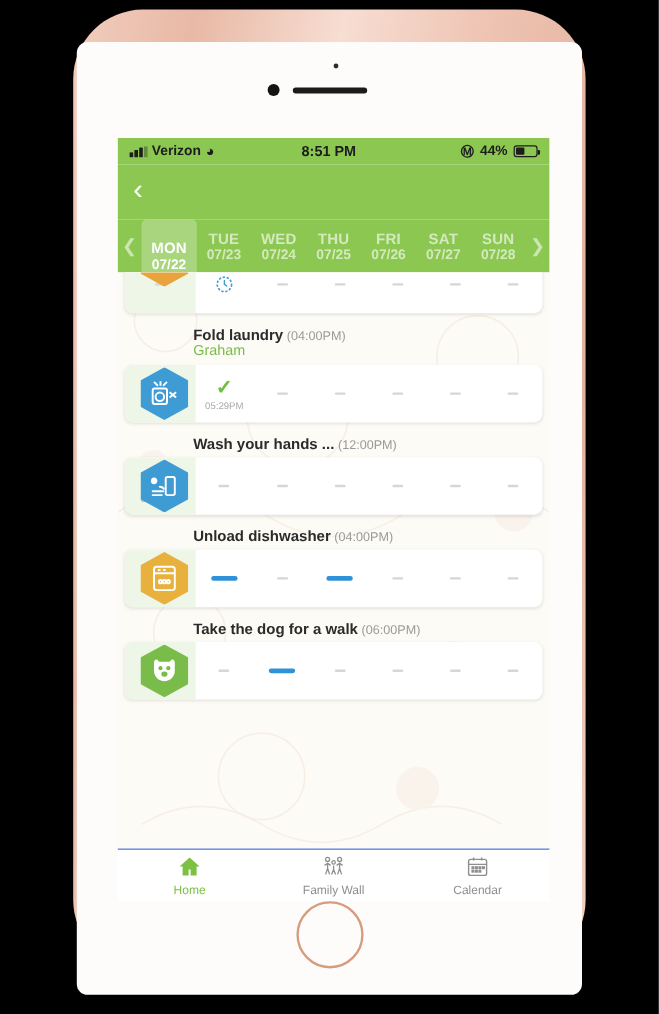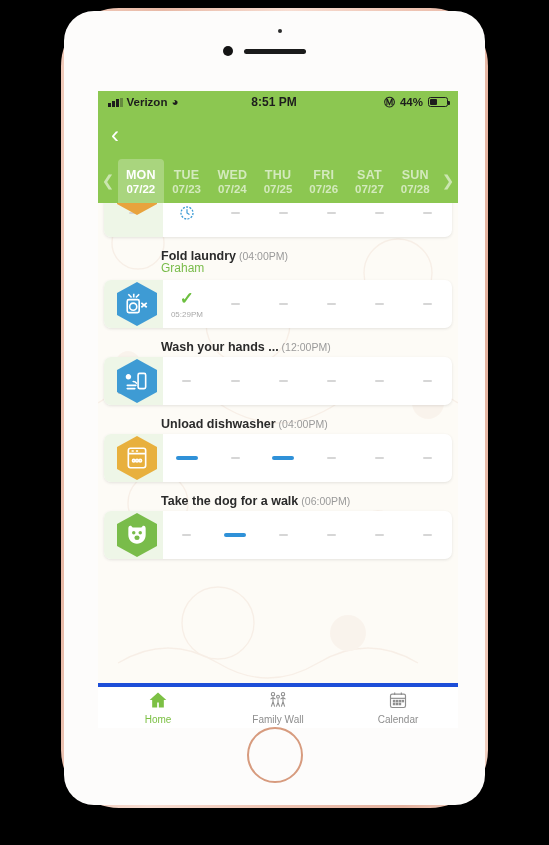--- a/index.html
+++ b/index.html
@@ -16,23 +16,24 @@
     position: absolute;
     left: 61px; top: 8px;
     width: 427px; height: 800px;
     background: linear-gradient(100deg,#f2cdbd 0%, #e8b9a6 18%, #f7ddd2 40%, #eec3b2 62%, #e3b19e 85%, #f4d4c5 100%);
     border-radius: 58px;
     padding: 3px;
   }
   .phone-inner {
     width: 100%; height: 100%;
     background: #fdfcfb;
-    border-radius: 30px;
+    border-radius: 9px;
     position: relative;
     overflow: hidden;
+    margin-top: 24px;
   }
   .speaker {
     position: absolute; left: 50%; transform: translateX(-50%);
     top: 38px; width: 62px; height: 5px;
     background: #1b1b1b; border-radius: 3px;
   }
   .front-cam {
     position: absolute; left: 159px; top: 35px;
     width: 10px; height: 10px; border-radius: 50%;
     background: #141414;
@@ -110,21 +111,21 @@
     width: 20px; display:flex; align-items:center; justify-content:center;
     color: rgba(255,255,255,.55); font-size: 15px; cursor:pointer;
   }
   .days { flex:1; display: flex; }
   .day {
     flex:1; display:flex; flex-direction:column;
     align-items:center; justify-content:center;
     color: rgba(255,255,255,.62); cursor:pointer;
     border-radius: 4px 4px 0 0;
   }
-  .day.active { background: rgba(255,255,255,.26); color:#fff; }
+  .day.active { background: rgba(255,255,255,.26); color:#fff;justify-content:flex-end; }
   .day .dow { font-size: 12.5px; font-weight: bold; letter-spacing:.2px; }
   .day .dt { font-size: 11.5px; font-weight: bold; margin-top:1px; }
   .day.active .dt { color:#fff; }
 
   
   .content {
     position: relative;
     height: calc(637px - 22px - 46px - 44px - 45px);
     overflow: hidden;
     background: #fdfbf6;
@@ -180,21 +181,21 @@
   .cell.first { background: #eef6e7; flex: 1.22; }
   .dash { width:9px; height:2px; background:#d6d6d6; border-radius:1px; }
   .dash.blue { width: 22px; height: 4px; background:#2f91d8; border-radius:2px; }
   .check { color:#6cbf3f; font-size:17px; font-weight:bold; line-height:1; }
   .cell .ts { font-size: 8px; color:#a9a9a9; margin-top:3px; }
   .clock-ic { width:16px; height:16px; }
 
   
   .tabbar {
     height: 45px; background:#fff;
-    border-top: 4px solid #1d4ed8;
+    border-top: 1px solid #1d4ed8;
     display:flex; align-items:center;
   }
   .tab {
     flex:1; display:flex; flex-direction:column;
     align-items:center; justify-content:center; gap:2px;
     color:#8e8e8e; font-size:10px; cursor:pointer;
   }
   .tab.active { color:#7cc044; }
   .tab svg { width:20px; height:20px; }
 </style>

